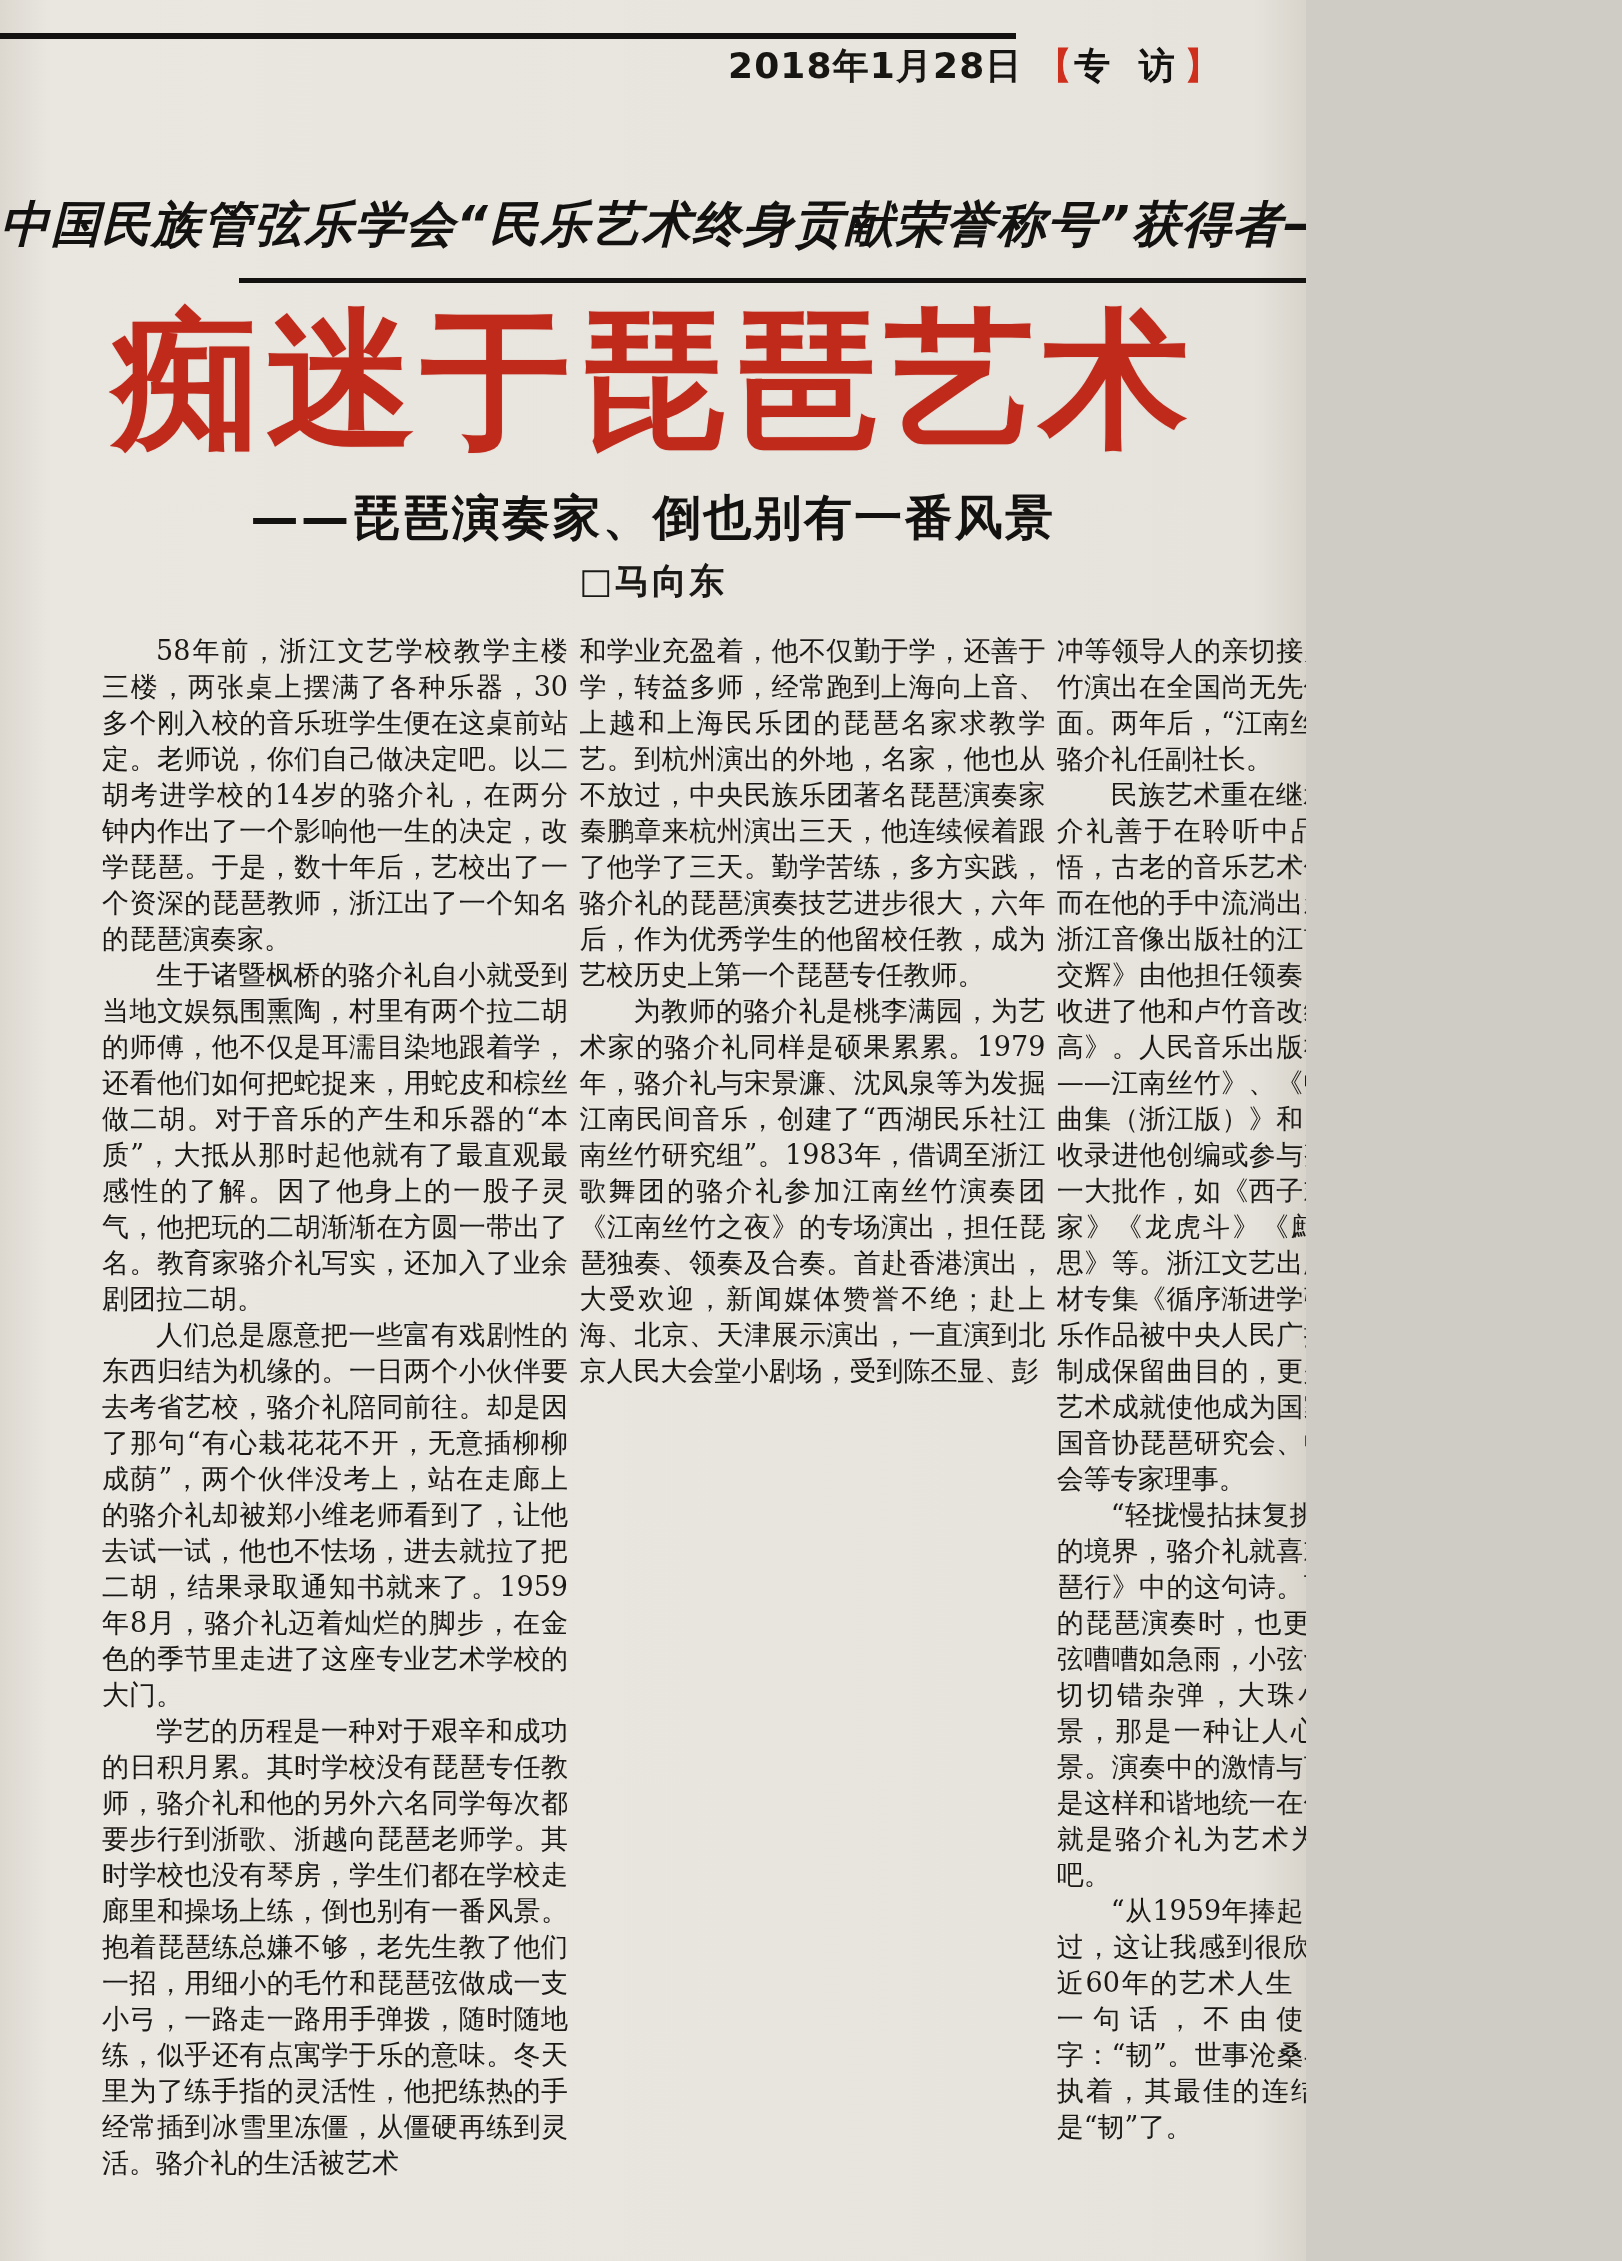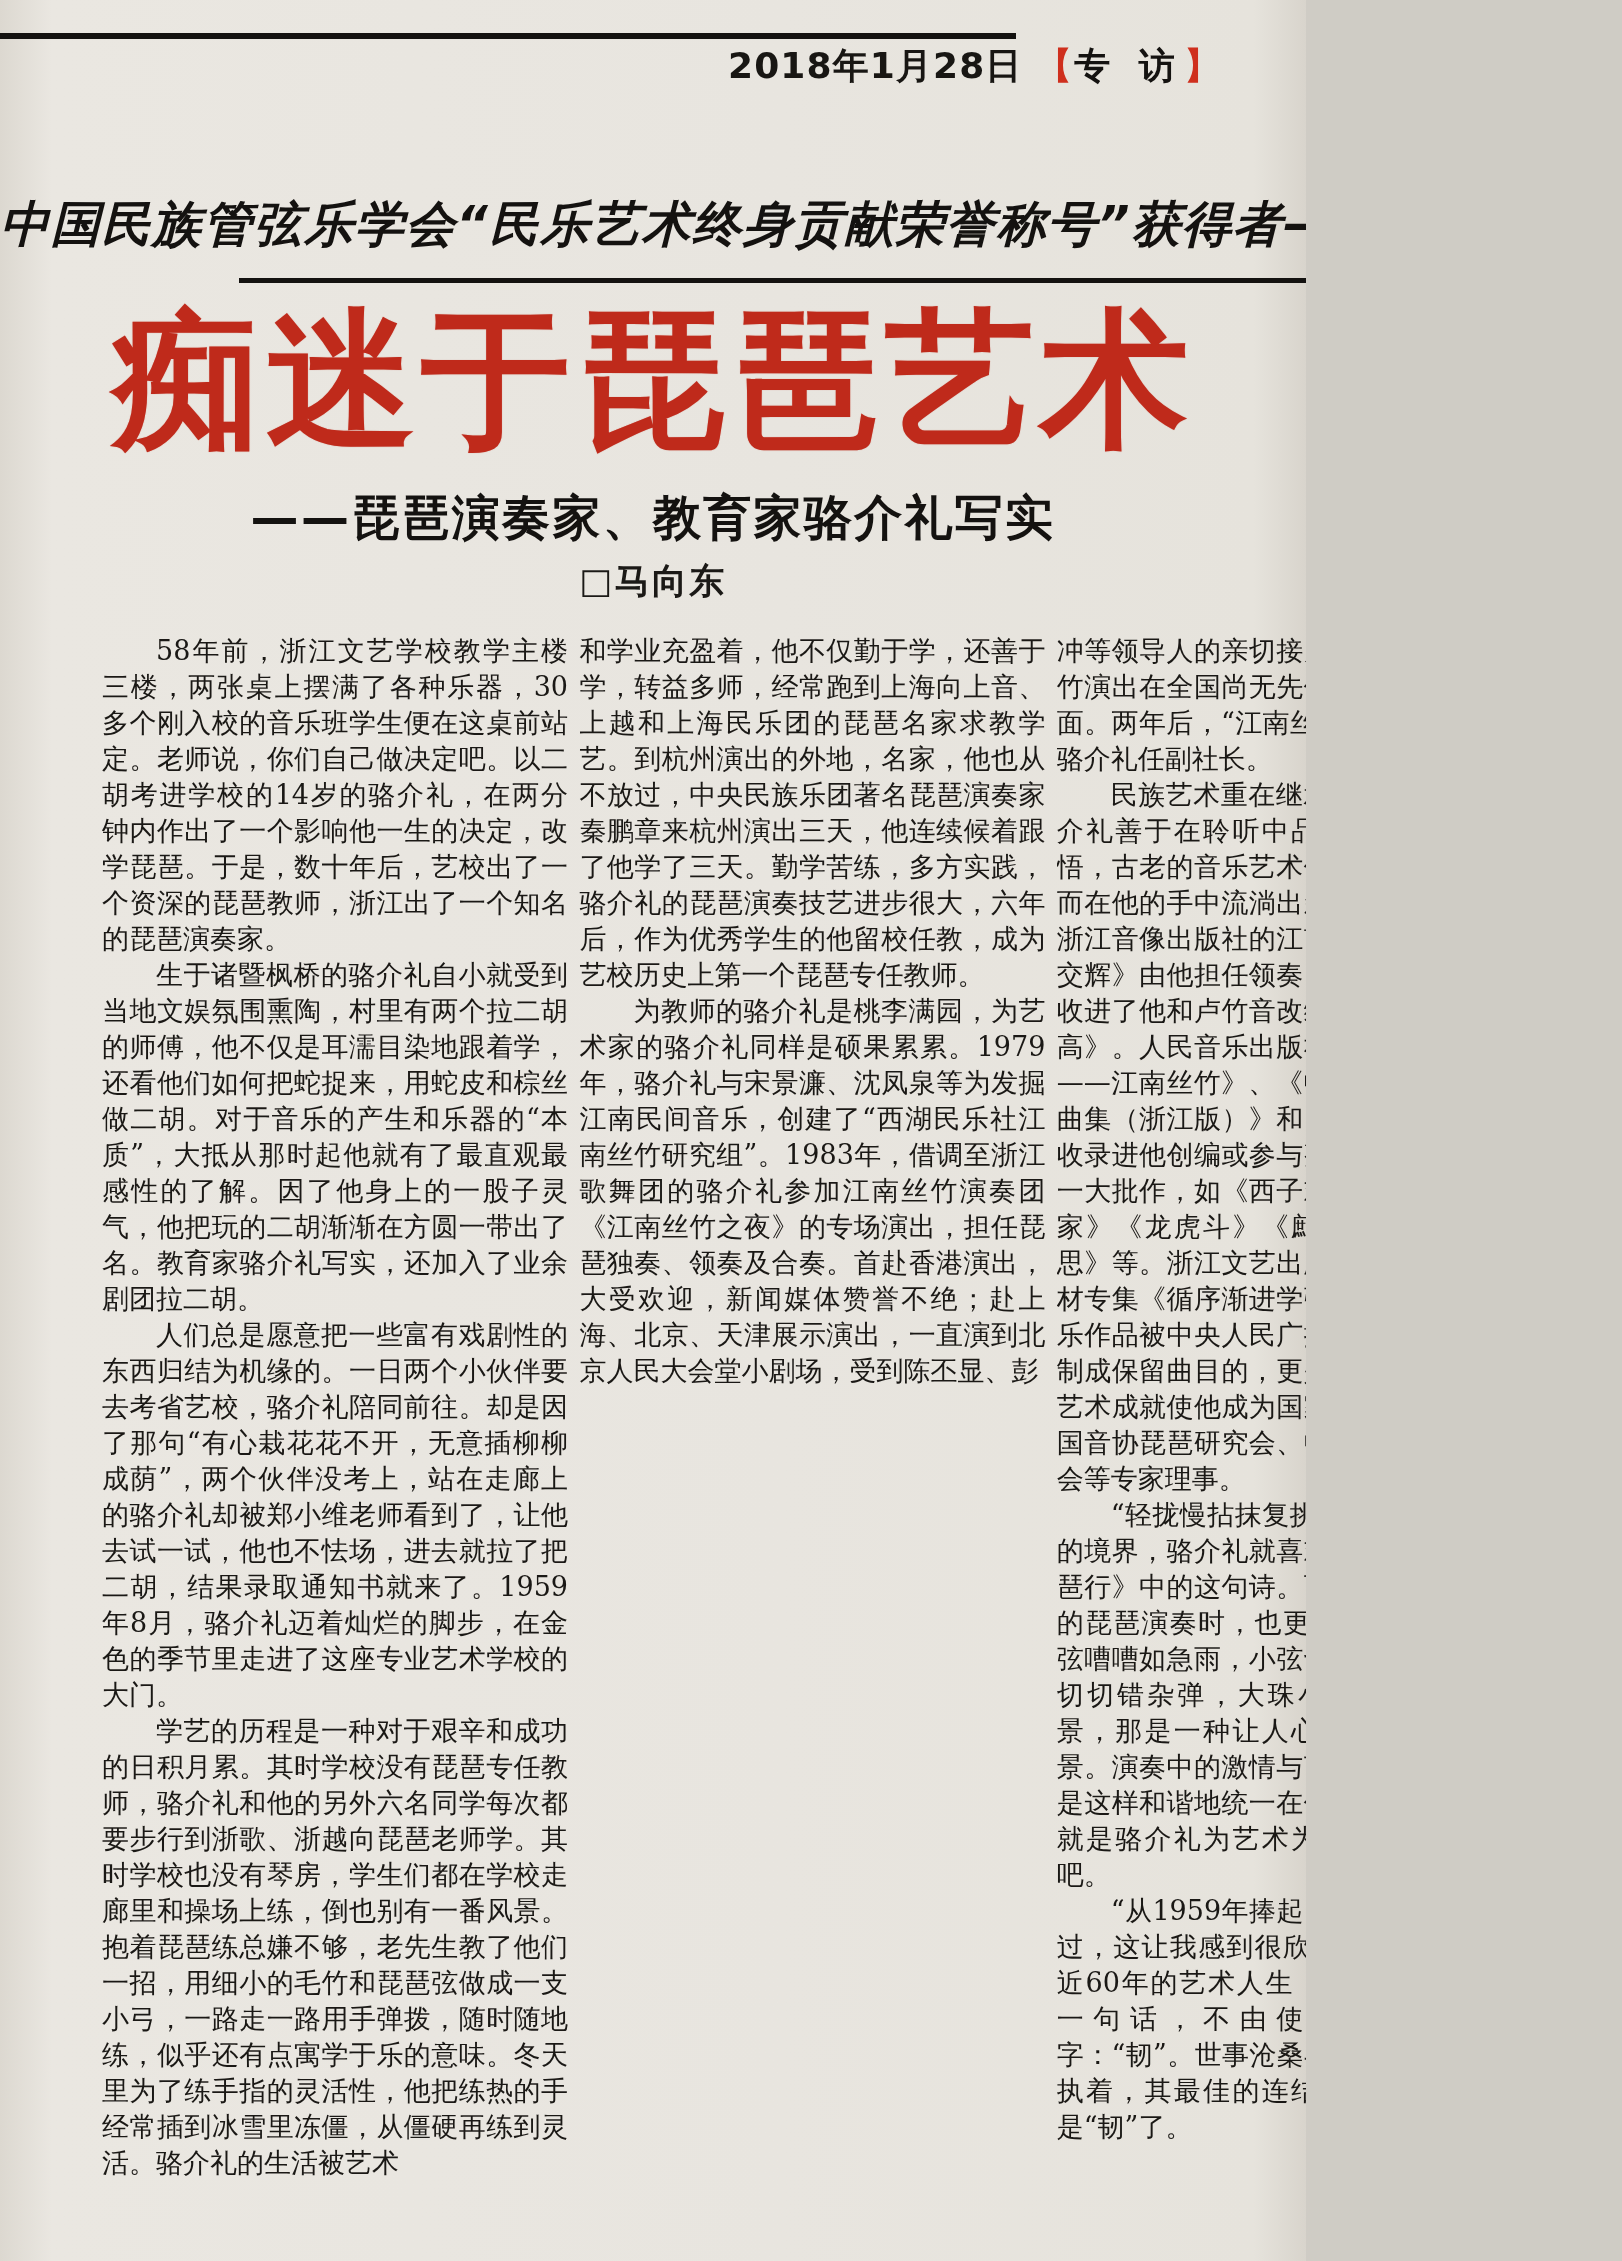--- a/index.html
+++ b/index.html
@@ -71,21 +71,21 @@
     <span>2018年1月28日</span>
     <span class="bracket">【</span><span class="section-label">专 访</span><span class="bracket">】</span>
   </div>
 
   <div class="eyebrow">中国民族管弦乐学会“民乐艺术终身贡献荣誉称号”获得者——</div>
 
   <div class="title-rule"></div>
 
   <div class="main-title">痴迷于琵琶艺术</div>
 
-  <div class="subtitle">——琵琶演奏家、教育家骆介礼写实</div>
+  <div class="subtitle">——琵琶演奏家、倒也别有一番风景</div>
 
   <div class="byline">□马向东</div>
 
   <div class="article">
     <div class="col">
         <p class="indent">58年前，浙江文艺学校教学主楼三楼，两张桌上摆满了各种乐器，30多个刚入校的音乐班学生便在这桌前站定。老师说，你们自己做决定吧。以二胡考进学校的14岁的骆介礼，在两分钟内作出了一个影响他一生的决定，改学琵琶。于是，数十年后，艺校出了一个资深的琵琶教师，浙江出了一个知名的琵琶演奏家。</p>
         <p class="indent">生于诸暨枫桥的骆介礼自小就受到当地文娱氛围熏陶，村里有两个拉二胡的师傅，他不仅是耳濡目染地跟着学，还看他们如何把蛇捉来，用蛇皮和棕丝做二胡。对于音乐的产生和乐器的“本质”，大抵从那时起他就有了最直观最感性的了解。因了他身上的一股子灵气，他把玩的二胡渐渐在方圆一带出了名。教育家骆介礼写实，还加入了业余剧团拉二胡。</p>
         <p class="indent">人们总是愿意把一些富有戏剧性的东西归结为机缘的。一日两个小伙伴要去考省艺校，骆介礼陪同前往。却是因了那句“有心栽花花不开，无意插柳柳成荫”，两个伙伴没考上，站在走廊上的骆介礼却被郑小维老师看到了，让他去试一试，他也不怯场，进去就拉了把二胡，结果录取通知书就来了。1959年8月，骆介礼迈着灿烂的脚步，在金色的季节里走进了这座专业艺术学校的大门。</p>
         <p class="indent">学艺的历程是一种对于艰辛和成功的日积月累。其时学校没有琵琶专任教师，骆介礼和他的另外六名同学每次都要步行到浙歌、浙越向琵琶老师学。其时学校也没有琴房，学生们都在学校走廊里和操场上练，倒也别有一番风景。抱着琵琶练总嫌不够，老先生教了他们一招，用细小的毛竹和琵琶弦做成一支小弓，一路走一路用手弹拨，随时随地练，似乎还有点寓学于乐的意味。冬天里为了练手指的灵活性，他把练热的手经常插到冰雪里冻僵，从僵硬再练到灵活。骆介礼的生活被艺术</p>
       </div>

